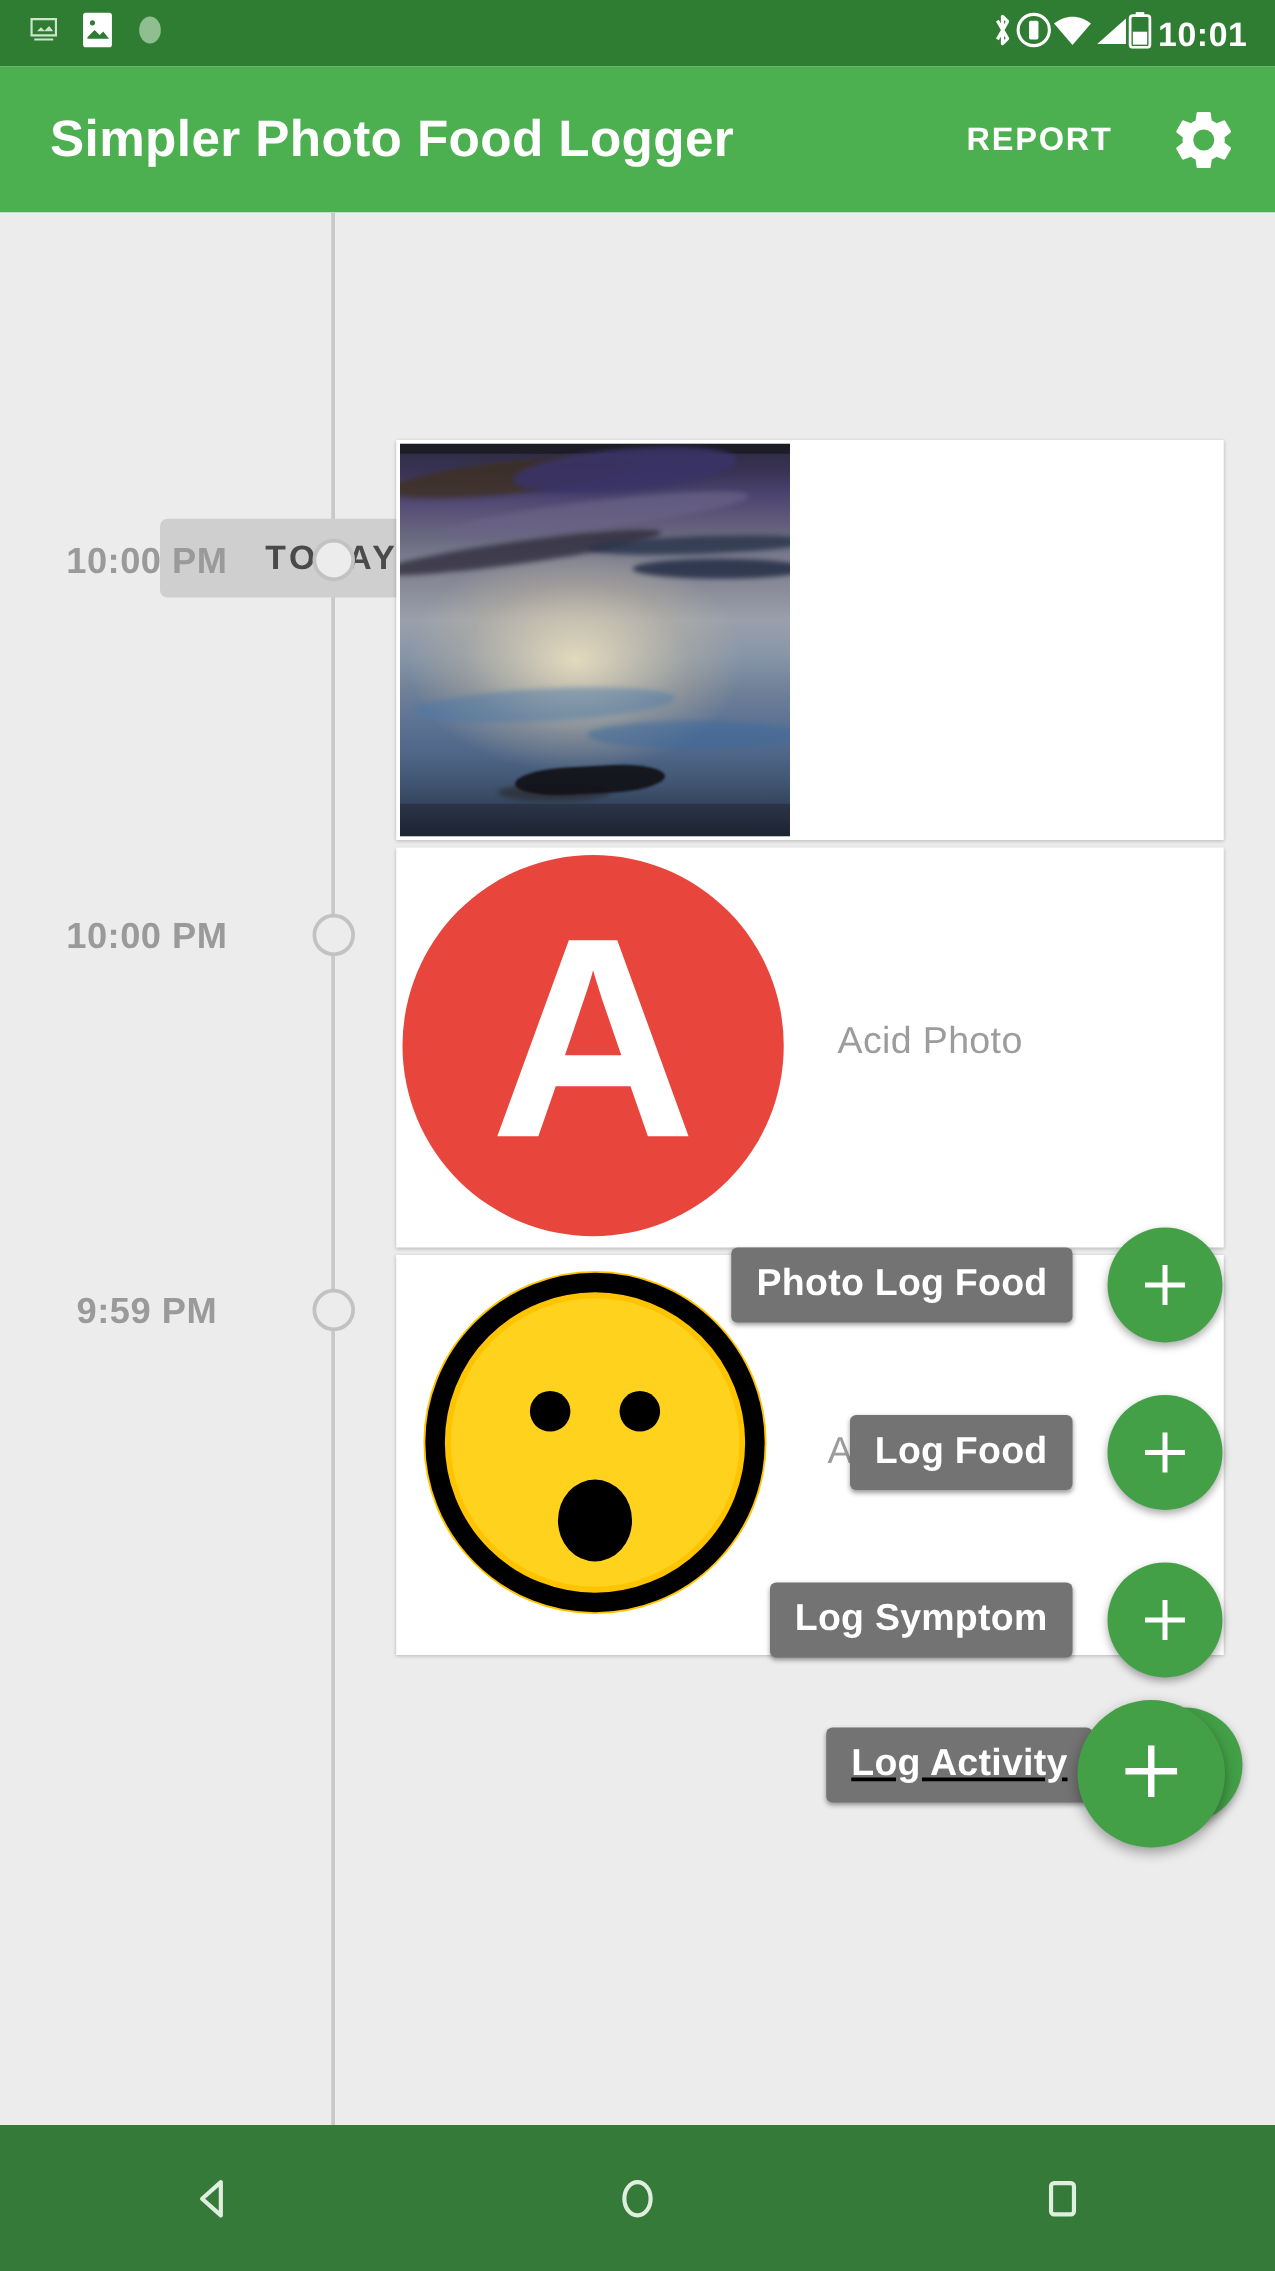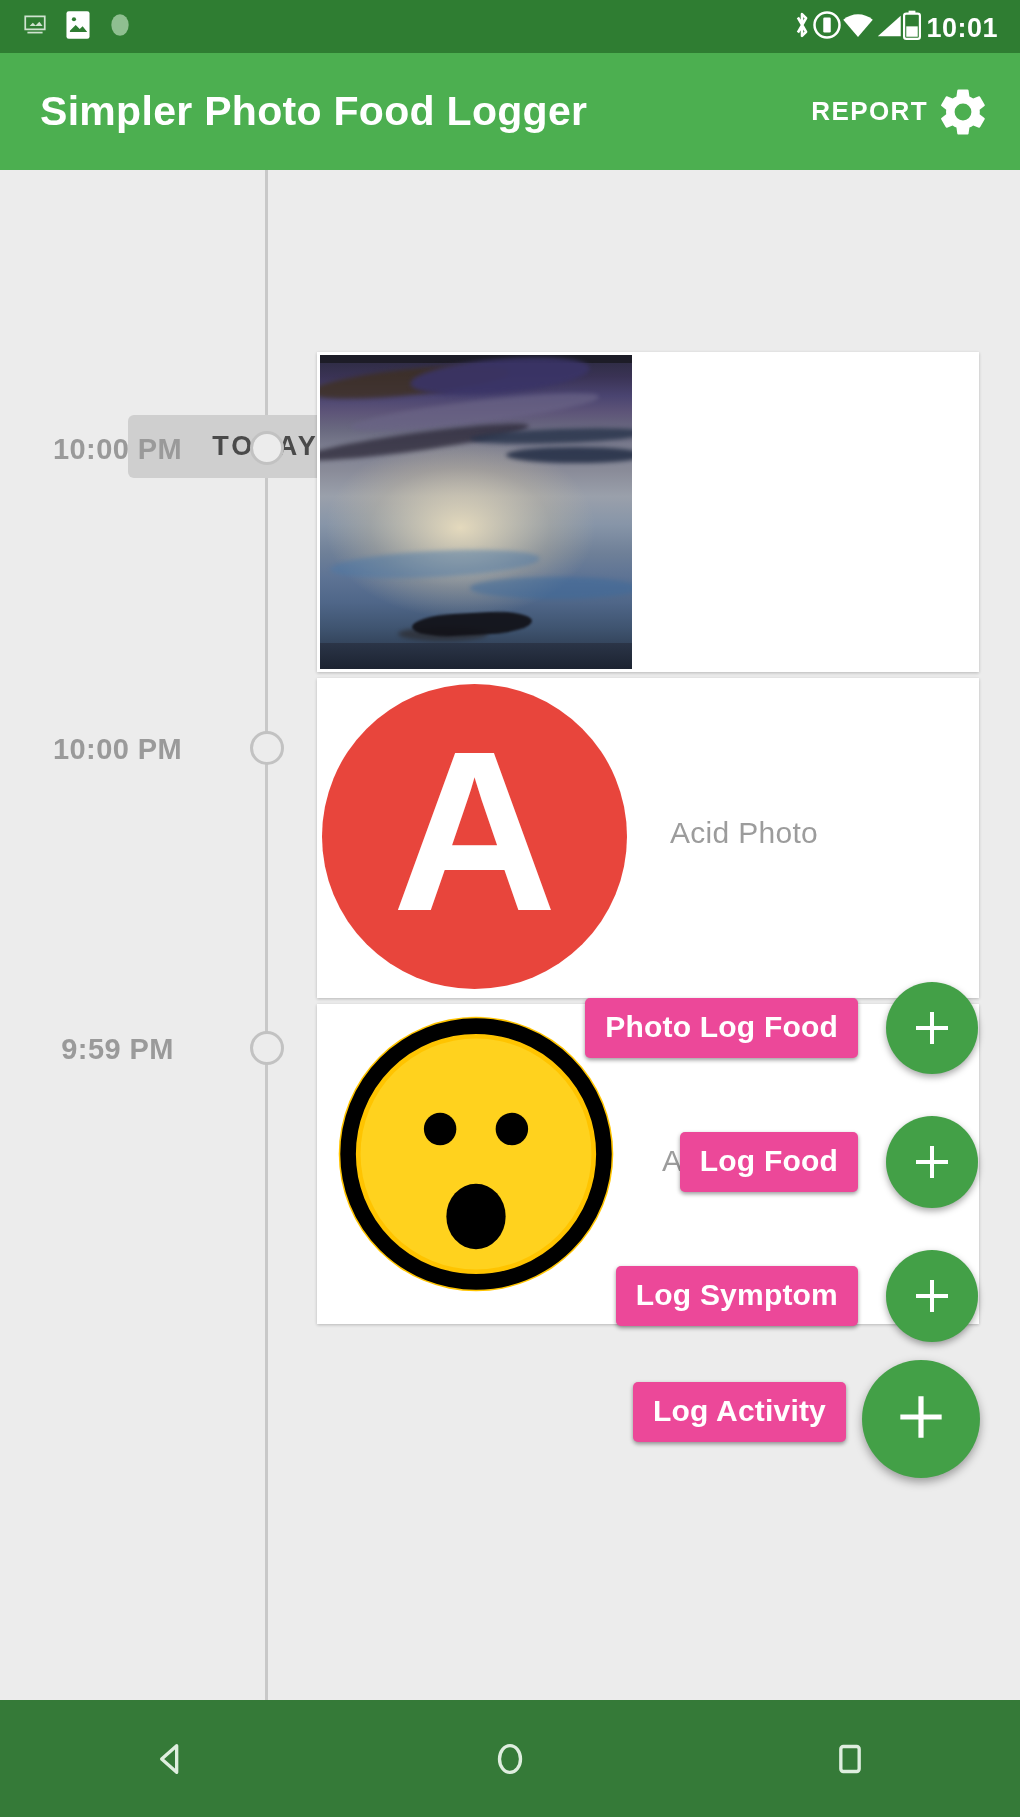--- a/index.html
+++ b/index.html
@@ -30,21 +30,21 @@
   .app-bar{
     position:absolute;left:0;top:53px;width:1020px;height:117px;
     background:#4caf50;
     display:flex;align-items:center;
     box-sizing:border-box;padding:0 26px 0 40px;
   }
   .app-title{
     color:#ffffff;font-size:41px;font-weight:bold;letter-spacing:.3px;
     white-space:nowrap;
   }
-  .app-actions{margin-left:auto;display:flex;align-items:center;}
+  .app-actions{margin-left:auto;display:flex;align-items:center;gap:38px;}
   .report-btn{
     color:#ffffff;font-size:26px;font-weight:bold;letter-spacing:1.4px;
     background:none;border:none;cursor:pointer;padding:6px 4px;
     font-family:inherit;
   }
   .gear-btn{
     width:62px;height:62px;display:flex;align-items:center;justify-content:center;
     cursor:pointer;
   }
 
@@ -148,21 +148,21 @@
   
   .fab-stack{
     position:absolute;left:0;top:0;width:1020px;height:1530px;
     pointer-events:none;
   }
   .fab-row{
     position:absolute;display:flex;align-items:center;
     pointer-events:auto;
   }
   .fab-tag{
-    background:#ec4899;color:#ffffff;
+    background:#737373;color:#ffffff;
     font-size:30px;font-weight:bold;letter-spacing:.2px;
     padding:12px 20px 14px 20px;border-radius:5px;
     box-shadow:0 2px 4px rgba(0,0,0,.4);
     white-space:nowrap;margin-right:28px;
     cursor:pointer;
   }
   .fab-mini{
     width:92px;height:92px;border-radius:50%;
     background:#43a047;
     box-shadow:0 3px 7px rgba(0,0,0,.35);
@@ -333,21 +333,21 @@
 
     <div class="fab-row" style="right:42px;top:1080px;">
       <div class="fab-tag">Log Symptom</div>
       <div class="fab-mini">
         <svg width="48" height="48" viewBox="0 0 24 24">
             <path d="M11 4h2v16h-2z M4 11h16v2H4z" fill="#ffffff"></path>
           </svg>
       </div>
     </div>
 
-    <div class="fab-row" style="right:54px;top:1196px;">
+    <div class="fab-row" style="right:26px;top:1196px;text-decoration:underline;">
       <div class="fab-tag">Log Activity</div>
       <div class="fab-mini">
         <svg width="48" height="48" viewBox="0 0 24 24">
             <path d="M11 4h2v16h-2z M4 11h16v2H4z" fill="#ffffff"></path>
           </svg>
       </div>
     </div>
 
     <div class="fab-main" style="top:1190px;">
       <span>

